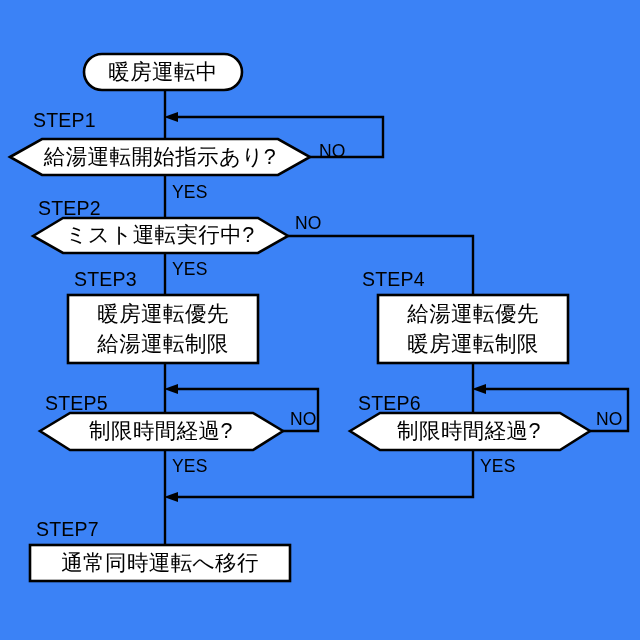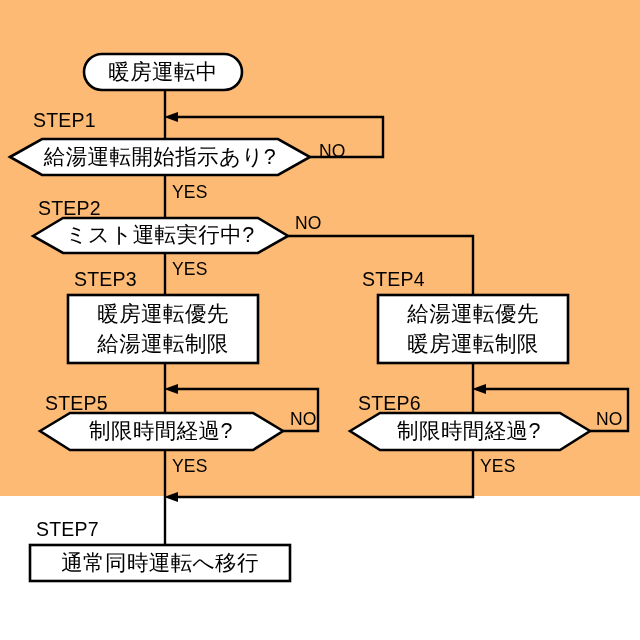--- a/index.html
+++ b/index.html
@@ -9,22 +9,22 @@
   }
   body {
     width: 640px;
     height: 640px;
     font-family: "Liberation Sans", sans-serif;
     overflow: hidden;
   }
   #flowchart-root {
     position: relative;
     width: 640px;
-    height: 496px;
-    background: #fdba74;
+    height: 640px;
+    background: #3b82f6;
   }
   svg#flow-svg {
     display: block;
     width: 640px;
     height: 640px;
   }
   .shape-stroke {
     fill: #ffffff;
     stroke: #000000;
     stroke-width: 2.6;

